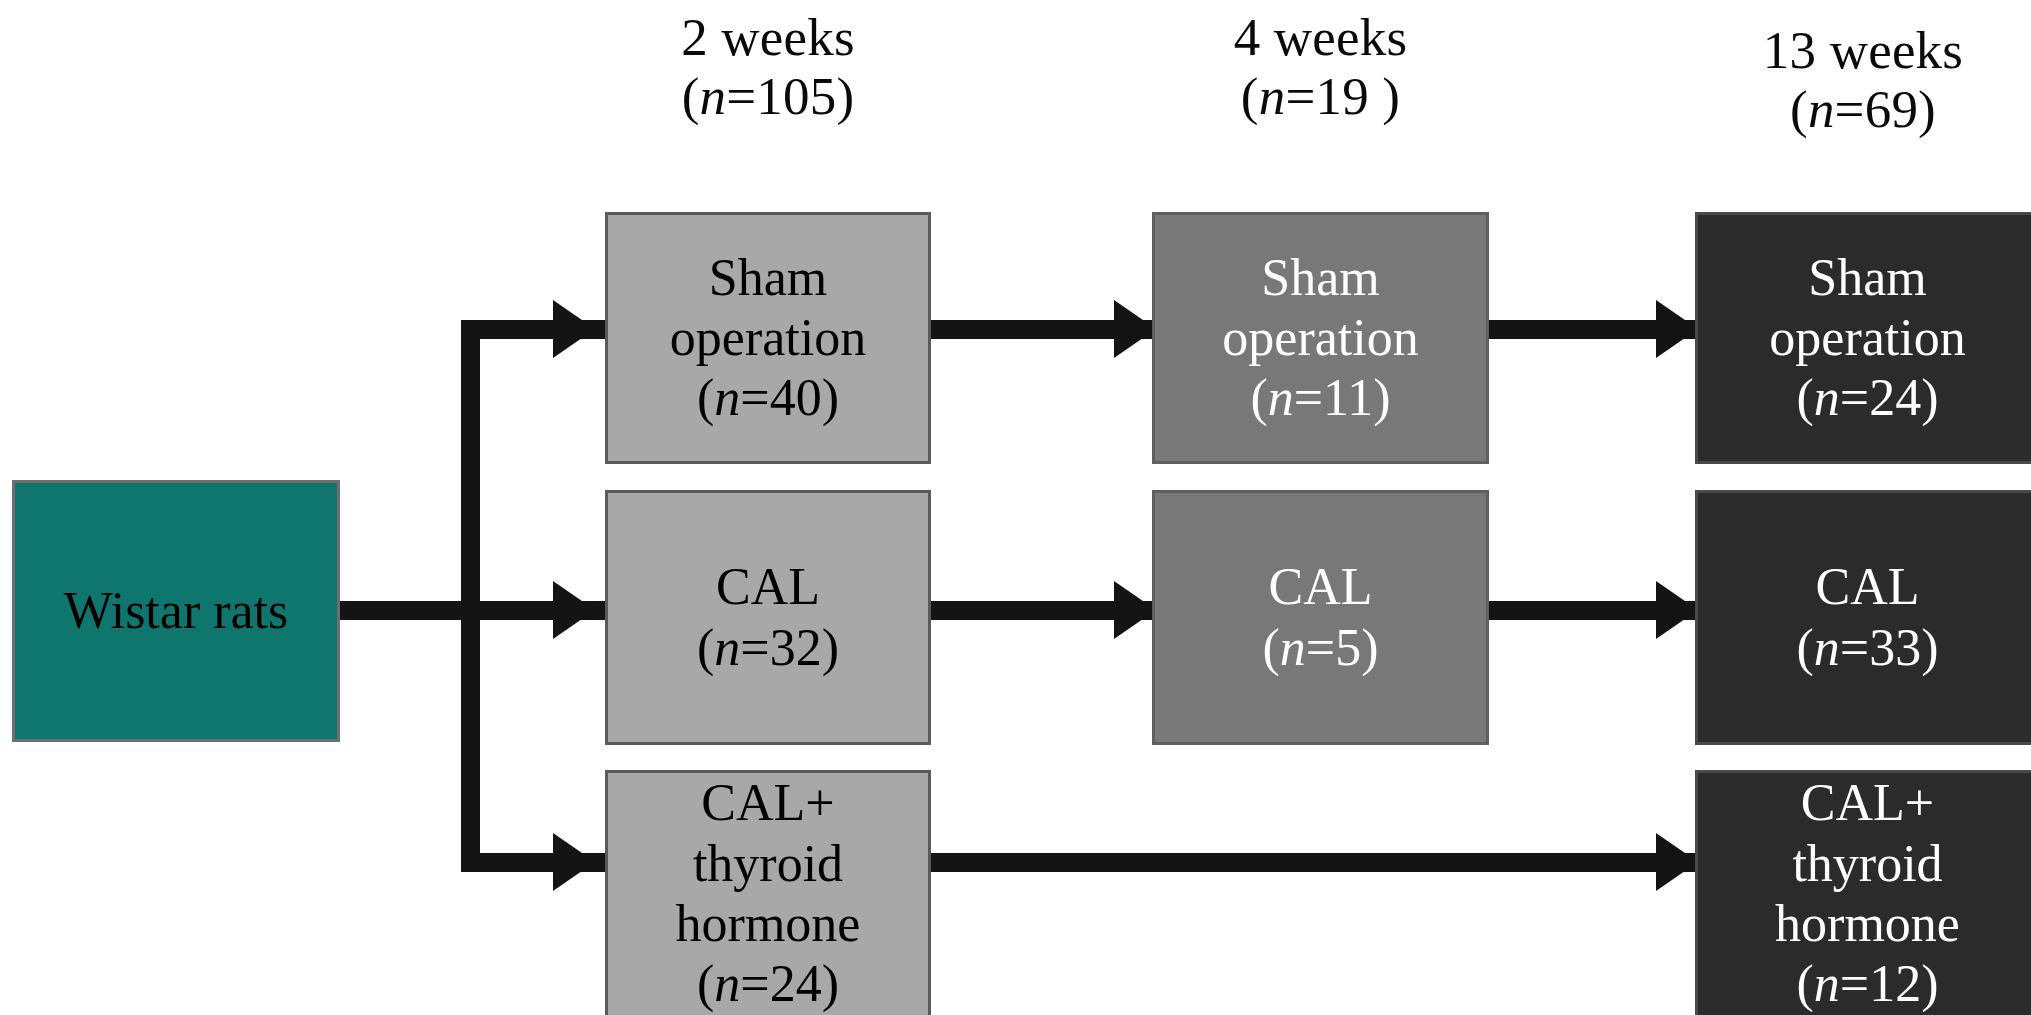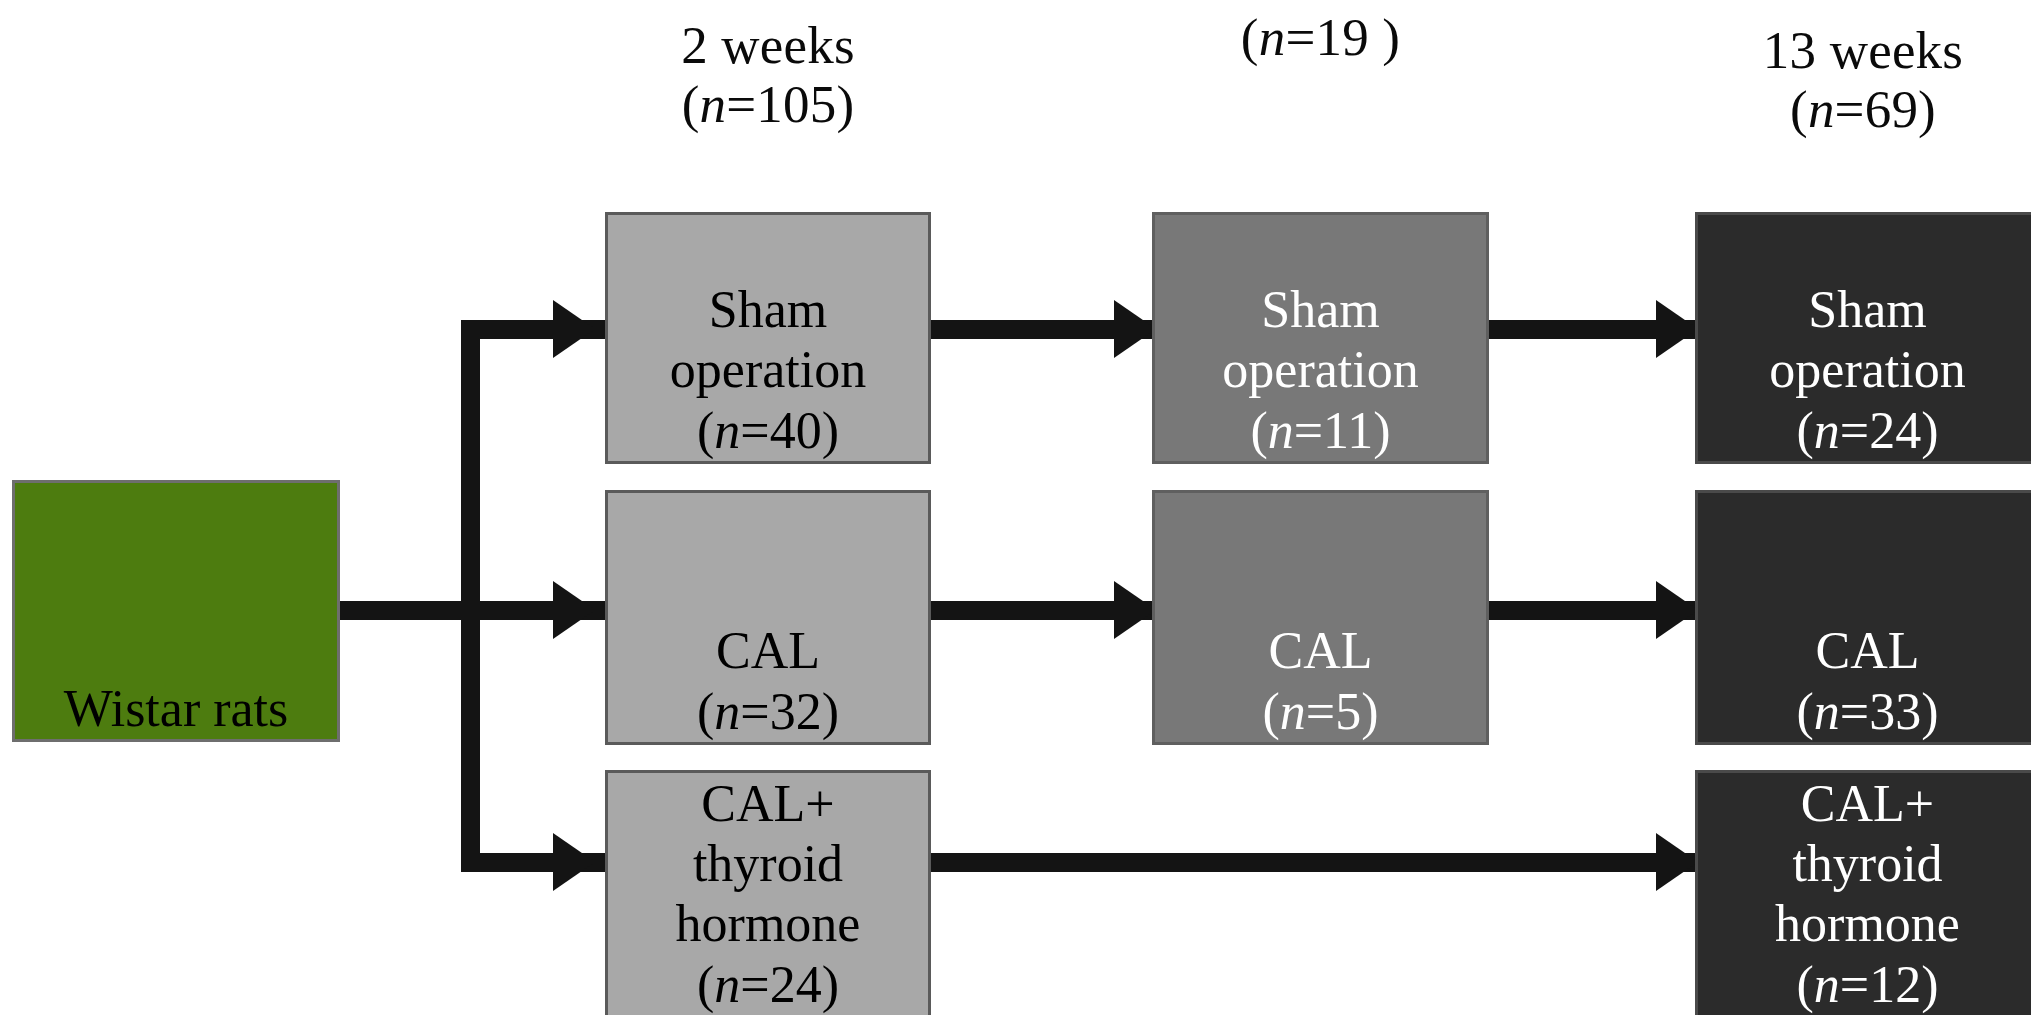--- a/index.html
+++ b/index.html
@@ -24,41 +24,41 @@
     text-align: center;
     font-size: 53px;
     line-height: 1.12;
     letter-spacing: 0.2px;
     color: #0a0a0a;
     white-space: nowrap;
   }
   .col-header .hline { display: block; }
   .col-header i { font-style: italic; }
 
-  #header-2w  { left: 605px;  top: 8px;  width: 326px; margin-top: 8px; }
+  #header-2w  { left: 605px;  top: 8px;  width: 326px; }
   #header-4w  { left: 1152px; top: 8px;  width: 337px; }
   #header-13w { left: 1695px; top: 21px;  width: 336px; }
 
   
   .node {
     position: absolute;
     box-sizing: border-box;
     display: flex;
     flex-direction: column;
     align-items: center;
-    justify-content: flex-end;
+    justify-content: center;
     text-align: center;
     font-size: 52px;
     line-height: 1.16;
   }
   .node .tline { display: block; white-space: nowrap; }
   .node i { font-style: italic; }
 
   .node-root {
-    background: #4d7c0f;
+    background: #0f766e;
     border: 3px solid #6e6e6e;
     color: #000000;
   }
   .node-w2 {
     background: #a8a8a8;
     border: 3px solid #5a5a5a;
     color: #000000;
   }
   .node-w4 {
     background: #787878;
@@ -145,20 +145,21 @@
 <body>
 
 <div id="page">
 
   <div class="col-header" id="header-2w">
     <span class="hline">2 weeks</span>
     <span class="hline">(<i>n</i><span>=105)</span></span>
   </div>
 
   <div class="col-header" id="header-4w">
+    <span class="hline">4 weeks</span>
     <span class="hline">(<i>n</i><span>=19 )</span></span>
   </div>
 
   <div class="col-header" id="header-13w">
     <span class="hline">13 weeks</span>
     <span class="hline">(<i>n</i><span>=69)</span></span>
   </div>
 
   <div class="hbar" id="stem-root"></div>
   <div class="vbar" id="trunk"></div>

